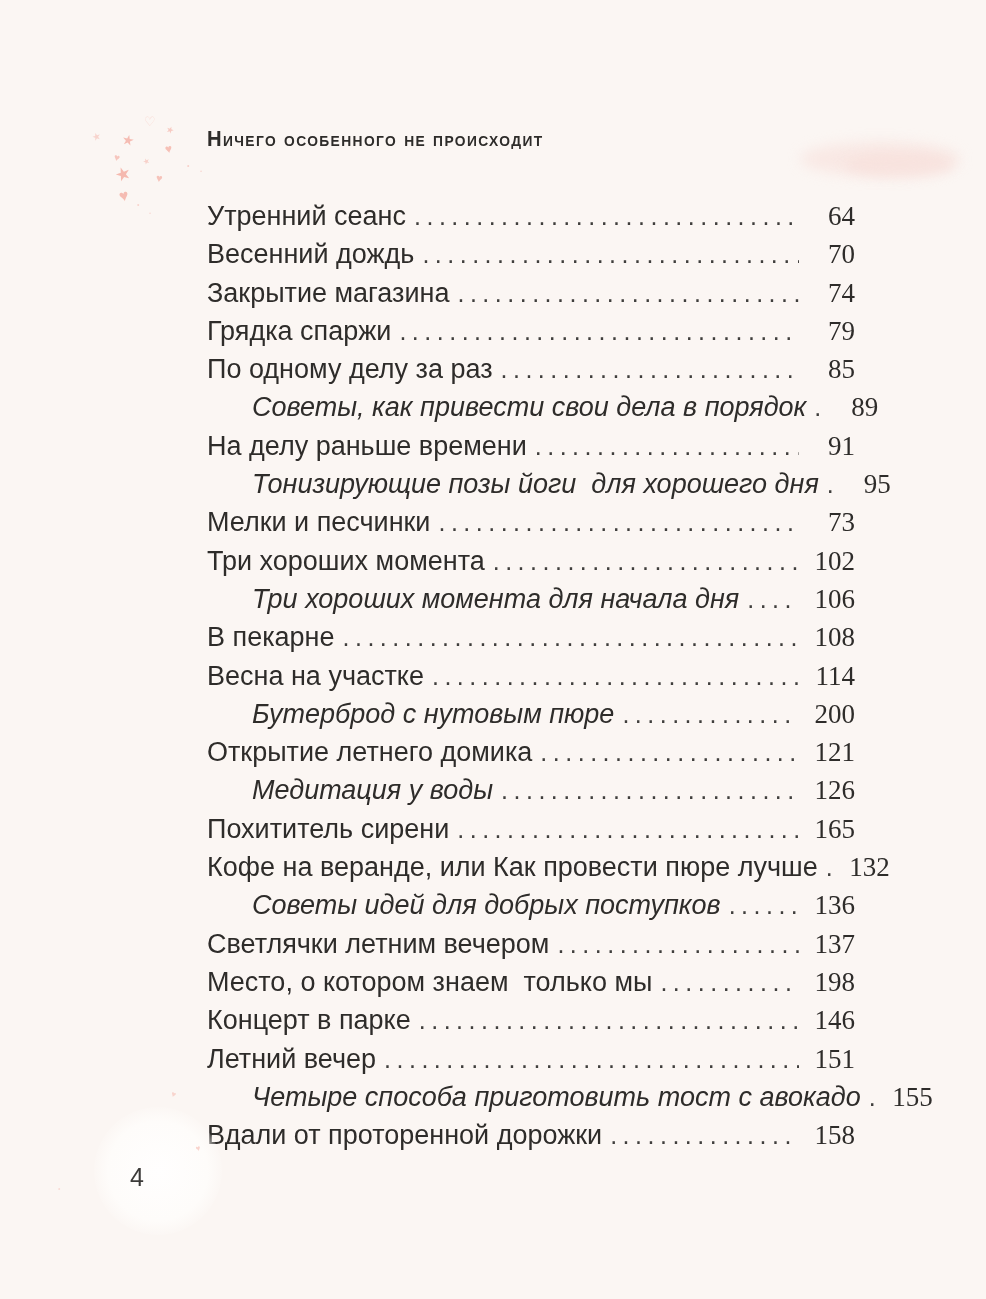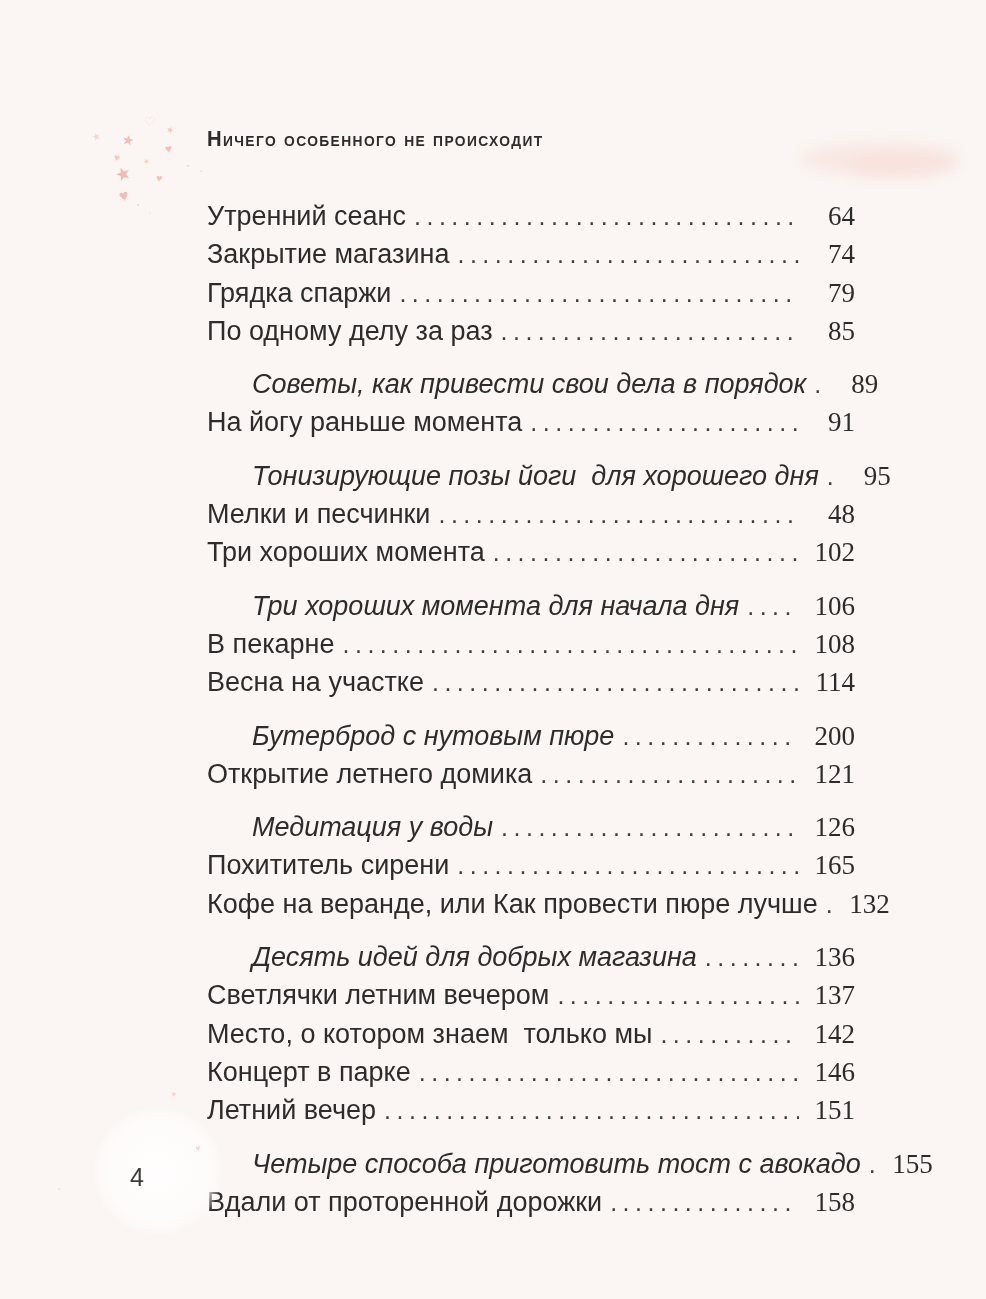--- a/index.html
+++ b/index.html
@@ -41,21 +41,21 @@
     left:207px;
     width:648px;
     top:197px;
   }
   .toc-row{
     display:flex;
     align-items:flex-end;
     line-height:38.3px;
     font-size:27px;
   }
-  .toc-row.sub{ padding-left:45px;margin-top:15px; }
+  .toc-row.sub{ padding-left:45px; }
   .toc-row.sub .title{ font-style:italic; }
   .title{
     white-space:pre;
     flex:0 0 auto;
   }
   .leader{
     flex:1 1 0;
     min-width:8px;
     overflow:hidden;
     white-space:nowrap;
@@ -154,20 +154,25 @@
 
   <div class="header">Ничего особенного не происходит</div>
 
   <div class="toc">
     <div class="toc-row">
       <span class="title">Утренний сеанс</span>
       <span class="leader"></span>
       <span class="pagenum">64</span>
     </div>
 
+    <div class="toc-row">
+      <span class="title">Весенний дождь</span>
+      <span class="leader"></span>
+      <span class="pagenum">70</span>
+    </div>
 
     <div class="toc-row">
       <span class="title">Закрытие магазина</span>
       <span class="leader"></span>
       <span class="pagenum">74</span>
     </div>
 
     <div class="toc-row">
       <span class="title">Грядка спаржи</span>
       <span class="leader"></span>
@@ -180,35 +185,35 @@
       <span class="pagenum">85</span>
     </div>
 
     <div class="toc-row sub">
       <span class="title">Советы, как привести свои дела в порядок</span>
       <span class="leader"></span>
       <span class="pagenum">89</span>
     </div>
 
     <div class="toc-row">
-      <span class="title">На йогу раньше момента</span>
+      <span class="title">На делу раньше времени</span>
       <span class="leader"></span>
       <span class="pagenum">91</span>
     </div>
 
     <div class="toc-row sub">
       <span class="title">Тонизирующие позы йоги  для хорошего дня</span>
       <span class="leader"></span>
       <span class="pagenum">95</span>
     </div>
 
     <div class="toc-row">
       <span class="title">Мелки и песчинки</span>
       <span class="leader"></span>
-      <span class="pagenum">48</span>
+      <span class="pagenum">73</span>
     </div>
 
     <div class="toc-row">
       <span class="title">Три хороших момента</span>
       <span class="leader"></span>
       <span class="pagenum">102</span>
     </div>
 
     <div class="toc-row sub">
       <span class="title">Три хороших момента для начала дня</span>
@@ -252,35 +257,35 @@
       <span class="pagenum">165</span>
     </div>
 
     <div class="toc-row">
       <span class="title">Кофе на веранде, или Как провести пюре лучше</span>
       <span class="leader"></span>
       <span class="pagenum">132</span>
     </div>
 
     <div class="toc-row sub">
-      <span class="title">Десять идей для добрых магазина</span>
+      <span class="title">Советы идей для добрых поступков</span>
       <span class="leader"></span>
       <span class="pagenum">136</span>
     </div>
 
     <div class="toc-row">
       <span class="title">Светлячки летним вечером</span>
       <span class="leader"></span>
       <span class="pagenum">137</span>
     </div>
 
     <div class="toc-row">
       <span class="title">Место, о котором знаем  только мы</span>
       <span class="leader"></span>
-      <span class="pagenum">142</span>
+      <span class="pagenum">198</span>
     </div>
 
     <div class="toc-row">
       <span class="title">Концерт в парке</span>
       <span class="leader"></span>
       <span class="pagenum">146</span>
     </div>
 
     <div class="toc-row">
       <span class="title">Летний вечер</span>

